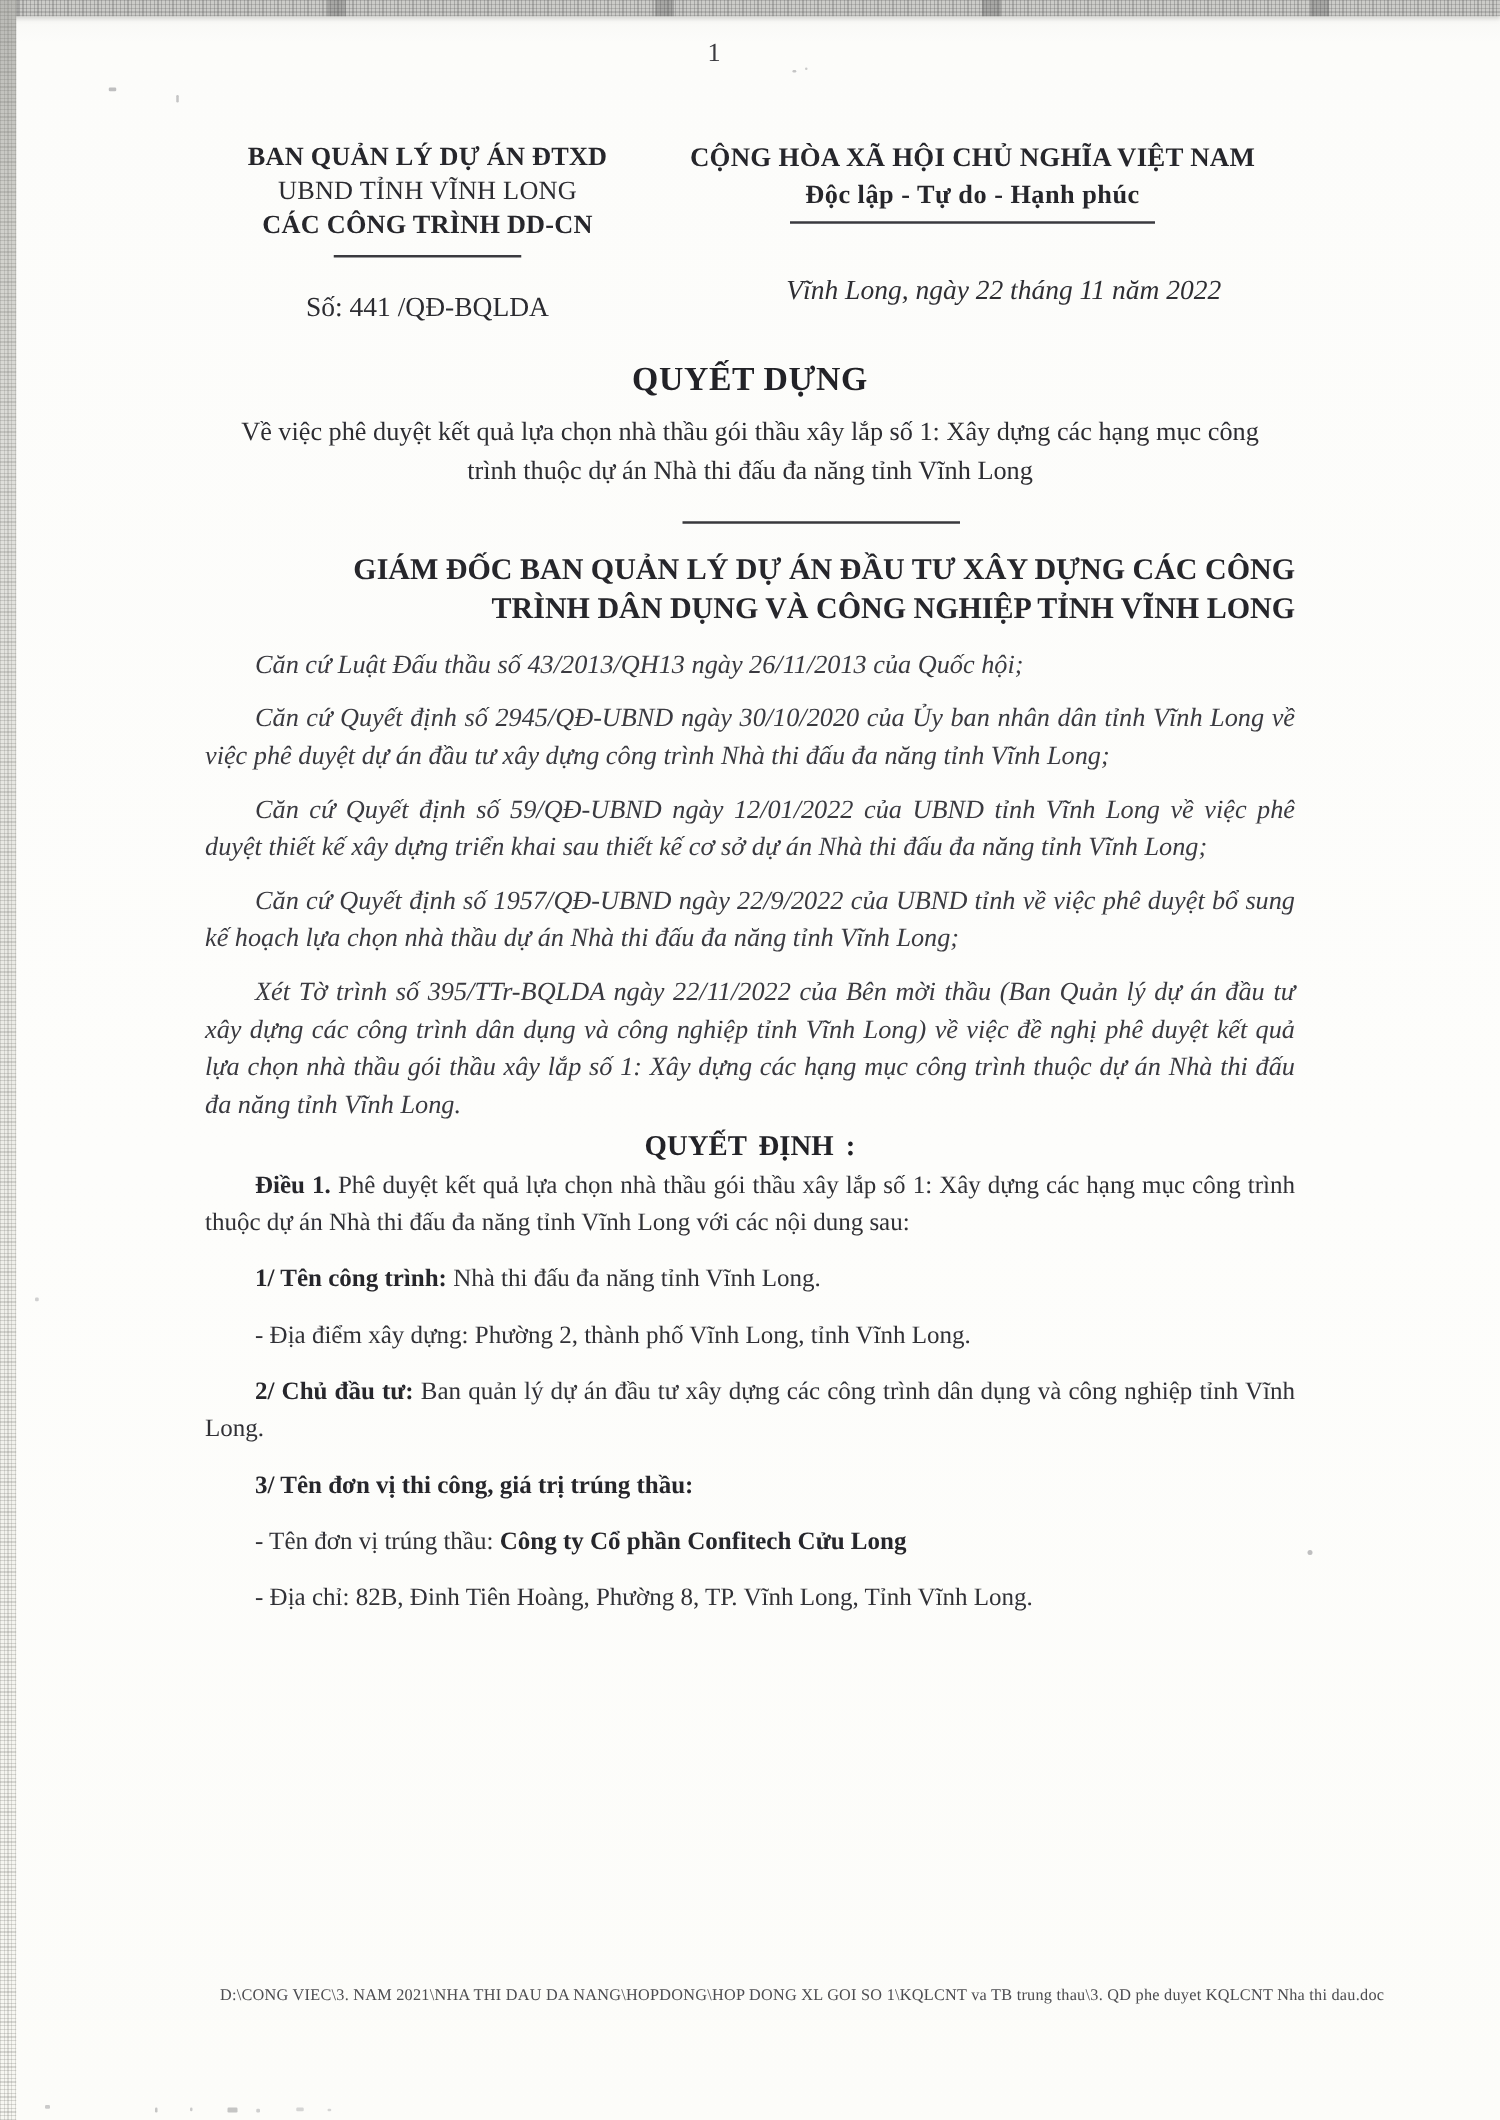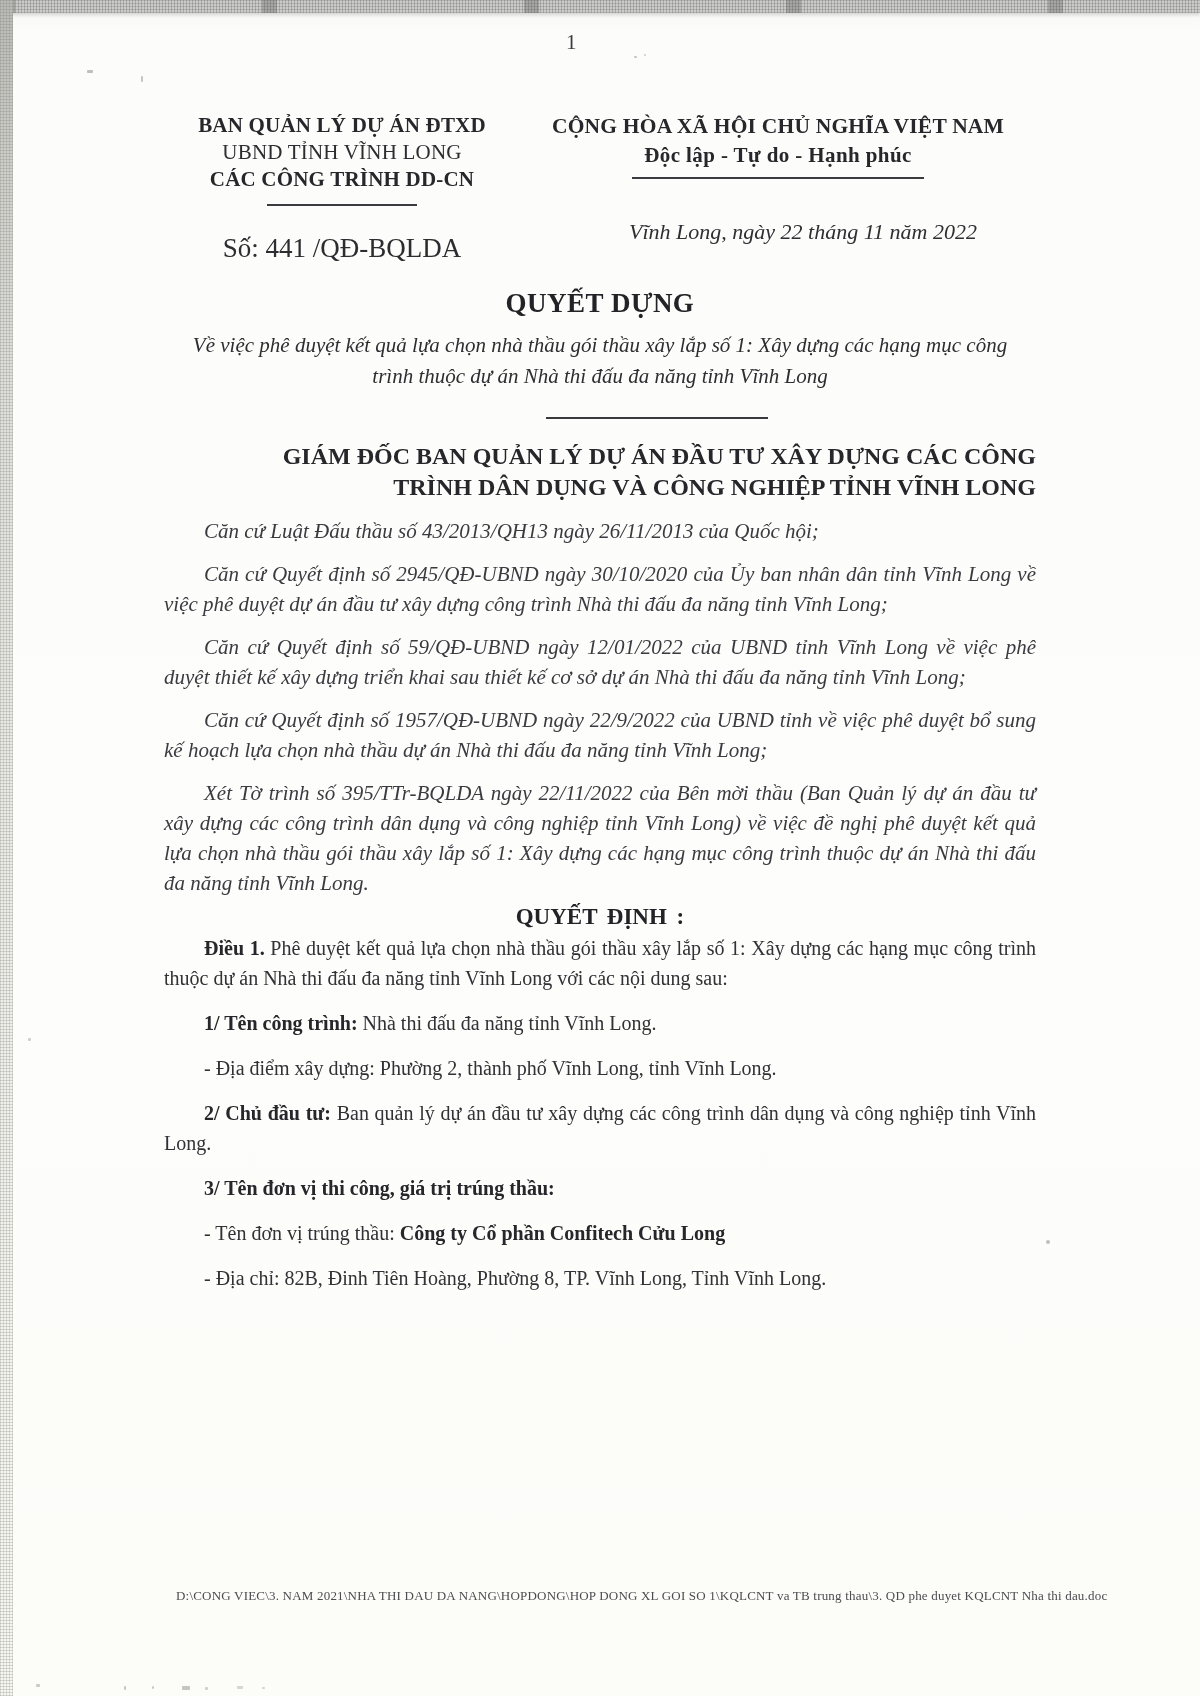--- a/index.html
+++ b/index.html
@@ -34,28 +34,28 @@
   .speck{position:absolute;background:#8d8d90;border-radius:1px;}
   
   .header{position:absolute;top:112px;left:164px;width:872px;display:flex;}
   .issuer{width:356px;text-align:center;}
   .national{flex:1;text-align:center;}
   .h-line{font-size:21px;line-height:27px;letter-spacing:.2px;color:#2c2c31;}
   .bold{font-weight:bold;color:#26262b;}
   .rule{height:2px;background:#3a3a3f;}
   .rule-issuer{width:150px;margin:11px auto 0;}
   .rule-nat{width:292px;margin:7px auto 0;}
-  .doc-number{margin-top:27px;font-size:27px;color:#2c2c31;}
+  .doc-number{margin-top:27px;font-size:22px;color:#2c2c31;}
   .nat-l1{font-size:21.5px;line-height:28px;}
   .nat-l2{font-size:21px;line-height:30px;letter-spacing:.4px;}
   .dateline{margin-top:40px;font-size:22px;font-style:italic;color:#2e2e33;transform:translateX(25px);}
   
   .bodytext{position:absolute;top:288px;left:164px;width:872px;}
   .title-main{text-align:center;font-size:27px;font-weight:bold;letter-spacing:.5px;color:#222227;}
-  .title-sub{margin:11px auto 0;max-width:834px;text-align:center;font-size:21px;line-height:30.5px;color:#2d2d32;font-style:italic;}
+  .title-sub{margin:11px auto 0;max-width:834px;text-align:center;font-size:21px;line-height:30.5px;color:#2d2d32;}
   .title-rule{width:222px;height:2px;background:#39393d;margin:26px auto 0;transform:translateX(57px);}
   .authority{margin-top:22px;text-align:right;font-weight:bold;font-size:24px;line-height:31px;color:#26262b;}
   .recitals{margin-top:10px;}
   .recital{
     margin:13px 0 0;font-style:italic;font-size:21px;line-height:30px;
     text-align:justify;text-indent:40px;color:#3a3a40;
   }
   .decision-heading{margin-top:6px;text-align:center;font-weight:bold;font-size:23px;word-spacing:4px;color:#222227;}
   .para{
     margin:3px 0 0;font-size:20px;line-height:30px;

